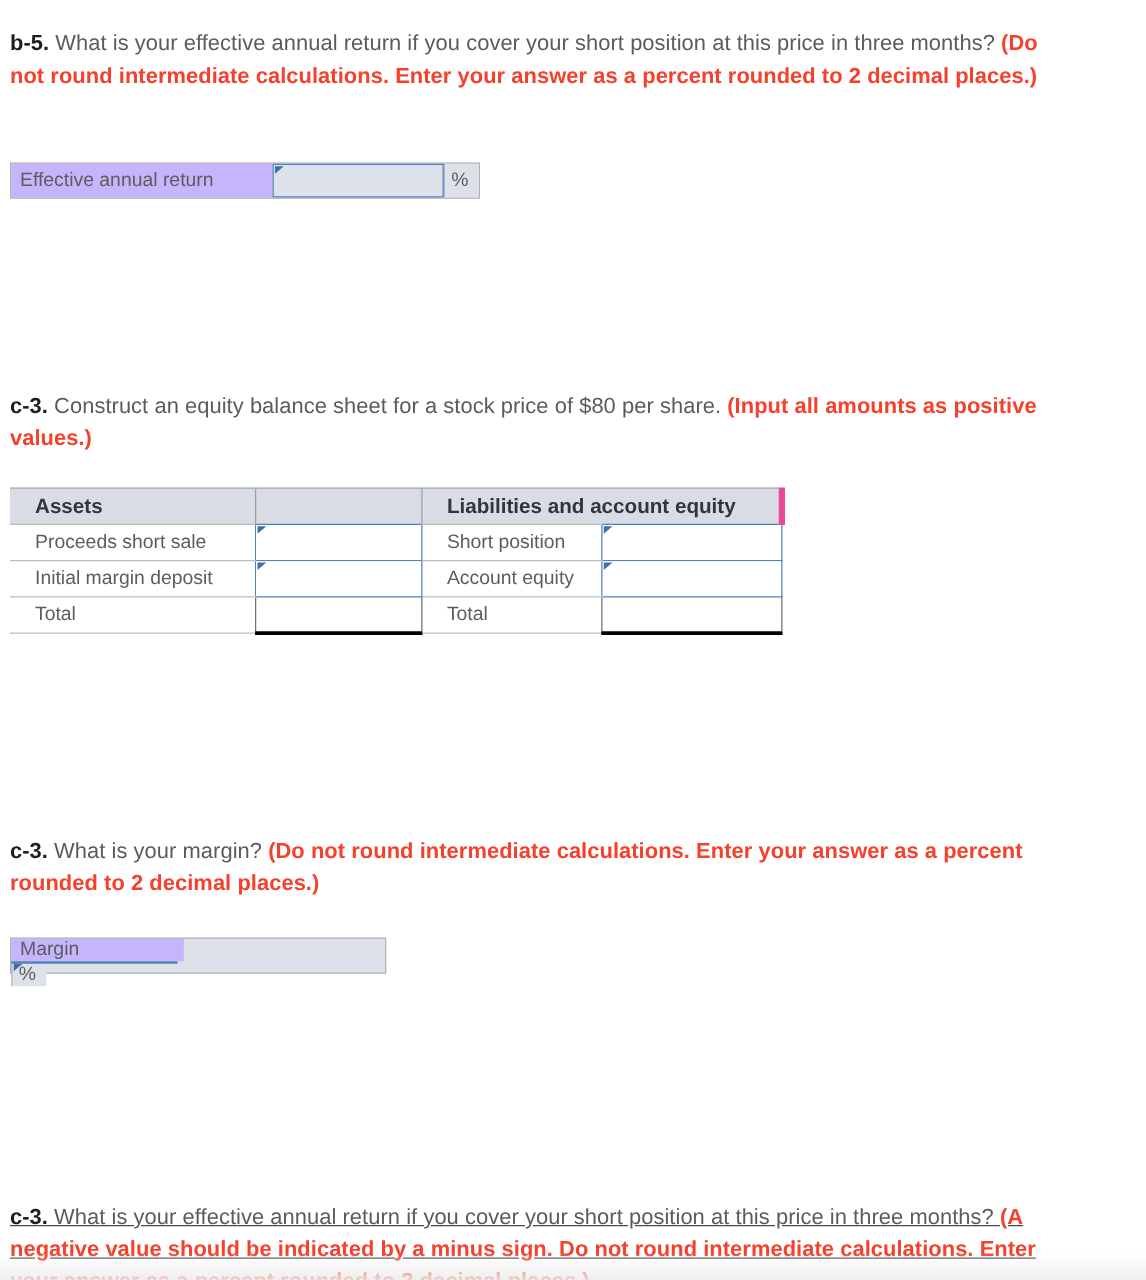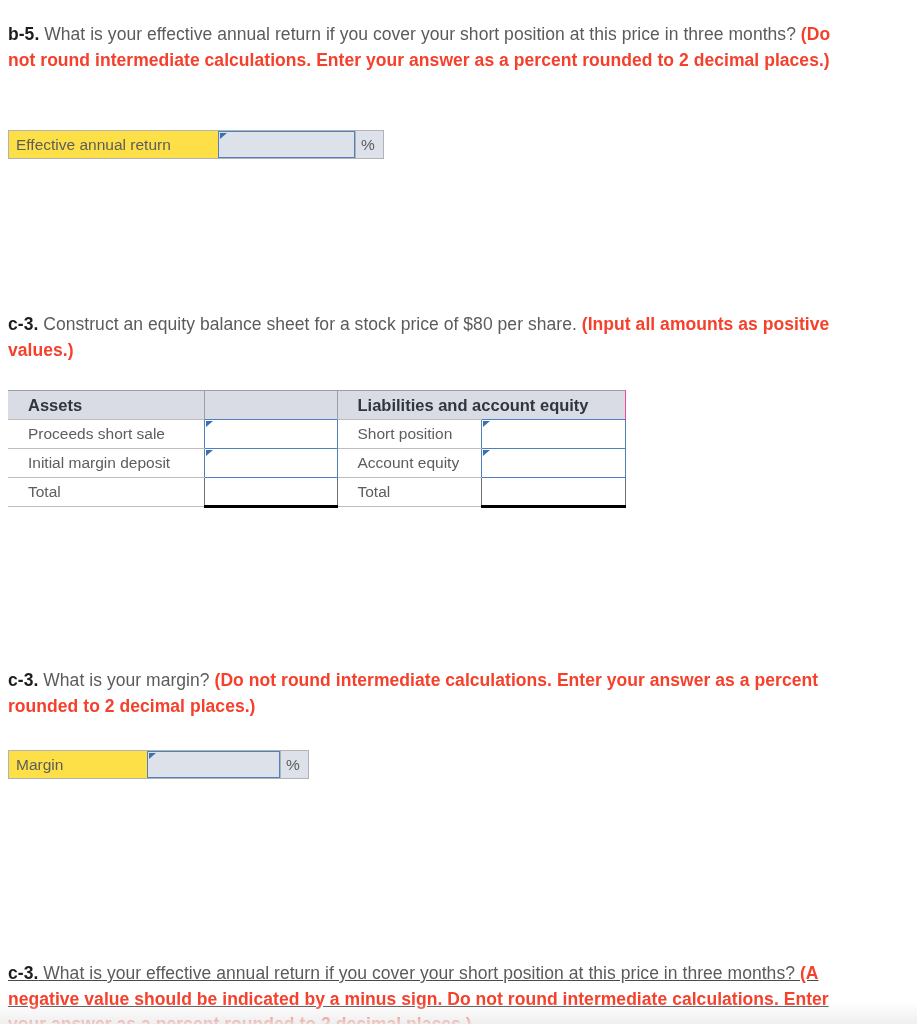--- a/index.html
+++ b/index.html
@@ -55,21 +55,21 @@
     background: #dde1e9;
     height: 29px;
     box-sizing: border-box;
   }
   .answer-label {
     display: flex;
     align-items: center;
     padding-left: 7px;
     font-size: 15.5px;
     color: #5d5d5d;
-    background: #fde047;
+    background: #c4b5fd;
     box-sizing: border-box;
   }
   .answer-input {
     position: relative;
     background: #dde1e9;
     border: 1px solid #4f81bd;
     box-sizing: border-box;
     height: 100%;
   }
   .answer-input::before {
@@ -148,21 +148,21 @@
   }
   td.totalcell {
     padding: 0;
     background: #ffffff;
     border-top: 1px solid #bdbdbd;
     border-bottom: 3px solid #000000;
     border-left: 1px solid #6f6f6f;
     border-right: 1px solid #6f6f6f;
   }
   tr.head td.hdr-mid { border-left: 1px solid #9aa0ab; border-right: 1px solid #9aa0ab; }
-  tr.head td.hdr-right { border-right: 1px solid #ec4899; }
+  tr.head td.hdr-right { border-right: 5px solid #ec4899; }
   tr.body td.labelcell { border-right: none; }
 
   .bottom-fade {
     position: absolute;
     left: 0;
     bottom: 0;
     width: 917px;
     height: 22px;
     background: linear-gradient(to bottom, rgba(255,255,255,0) 0%, rgba(236,236,236,0.85) 100%);
     pointer-events: none;
@@ -229,21 +229,21 @@
         <td>Total</td>
         <td class="totalcell"></td>
       </tr>
     </tbody>
   </table>
 
   <div class="qblock" style="top: 668px;">
     <span class="qlabel">c-3.</span><span class="qtext"> What is your margin? </span><span class="qnote">(Do not round intermediate calculations. Enter your answer as a percent rounded to 2 decimal places.)</span>
   </div>
 
-  <div class="answer-row" style="left: 8px; top: 750px; width: 301px;">
+  <div class="answer-row" style="left: 8px; top: 750px; width: 301px; flex-direction: column;">
     <div class="answer-label" style="width: 138px;">Margin</div>
     <div class="answer-input" style="width: 133px;"></div>
     <div class="answer-unit">%</div>
   </div>
 
   <div class="qblock" style="top: 961px; text-decoration: underline;">
     <span class="qlabel">c-3.</span><span class="qtext"> What is your effective annual return if you cover your short position at this price in three months? </span><span class="qnote">(A negative value should be indicated by a minus sign. Do not round intermediate calculations. Enter your answer as a percent rounded to 2 decimal places.)</span>
   </div>
 
   <div class="bottom-fade"></div>

